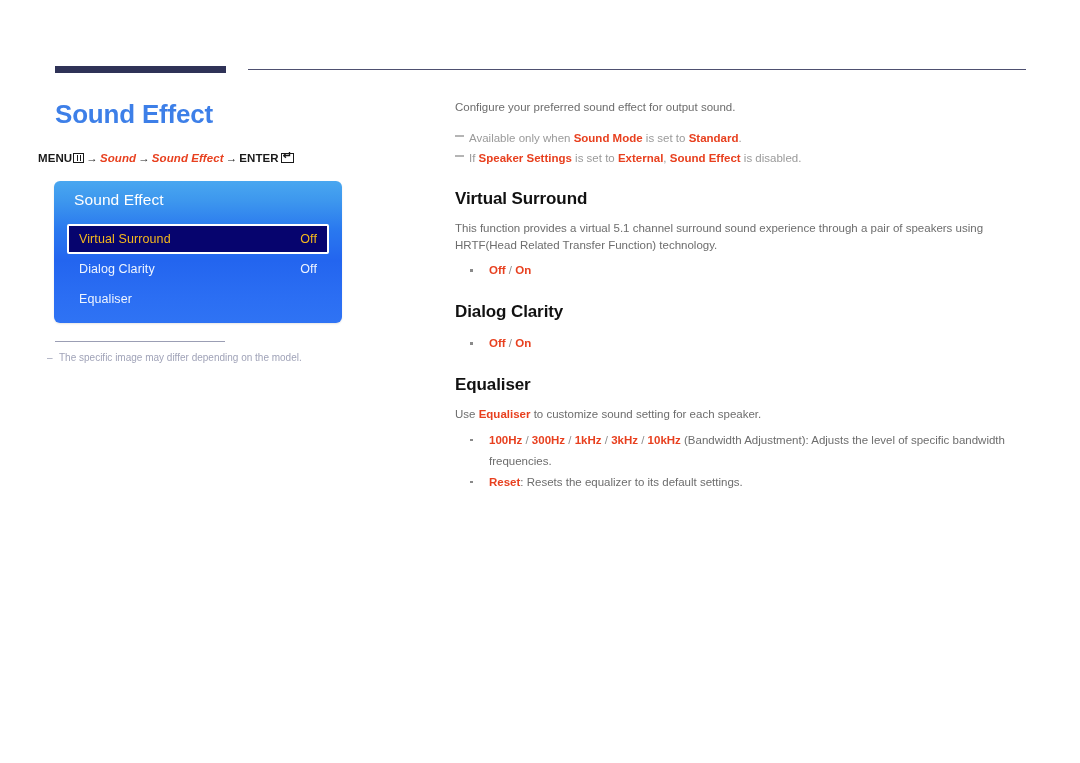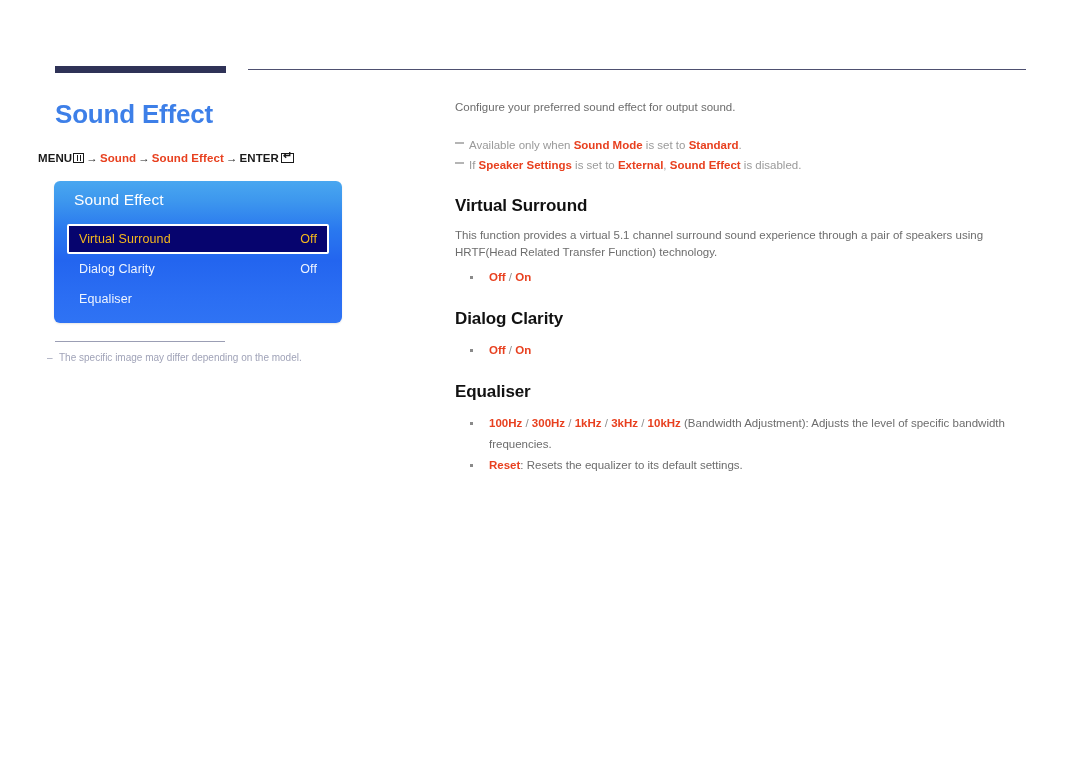--- a/index.html
+++ b/index.html
@@ -62,20 +62,21 @@
     left: 38px;
     top: 152px;
     font-size: 11.5px;
     font-weight: bold;
     color: #1a1a1a;
     white-space: nowrap;
     letter-spacing: 0.1px;
   }
   .menu-path .red {
     color: #e8401f;
+    font-style: italic;
   }
   .menu-path .arrow {
     font-weight: normal;
     color: #1a1a1a;
     padding: 0 2px;
   }
   .glyph-menu {
     display: inline-block;
     width: 11px;
     height: 10px;
@@ -203,21 +204,21 @@
   .right-col {
     position: absolute;
     left: 455px;
     top: 97px;
     width: 572px;
   }
   .intro {
     font-size: 11.5px;
     color: #6d6d6d;
     line-height: 20px;
-    margin: 0 0 18px 0;
+    margin: 0 0 11px 0;
   }
   .note {
     font-size: 11.5px;
     color: #9a9a9a;
     line-height: 20px;
     position: relative;
     padding-left: 14px;
   }
   .note .notedash {
     position: absolute;
@@ -336,20 +337,21 @@
     <ul class="bullets">
       <li><b>Off</b><span class="sep"> / </span><b>On</b></li>
     </ul>
 
     <h2 class="sec">Dialog Clarity</h2>
     <ul class="bullets">
       <li><b>Off</b><span class="sep"> / </span><b>On</b></li>
     </ul>
 
     <h2 class="sec">Equaliser</h2>
+    <p class="body"><span>Use </span><b>Equaliser</b><span> to customize sound setting for each speaker.</span></p>
     <ul class="bullets">
       <li><b>100Hz</b><span class="sep"> / </span><b>300Hz</b><span class="sep"> / </span><b>1kHz</b><span class="sep"> / </span><b>3kHz</b><span class="sep"> / </span><b>10kHz</b><span> (Bandwidth Adjustment): Adjusts the level of specific bandwidth frequencies.</span></li>
       <li><b>Reset</b><span>: Resets the equalizer to its default settings.</span></li>
     </ul>
 
   </div>
 
 </div>
 
 </body></html>

